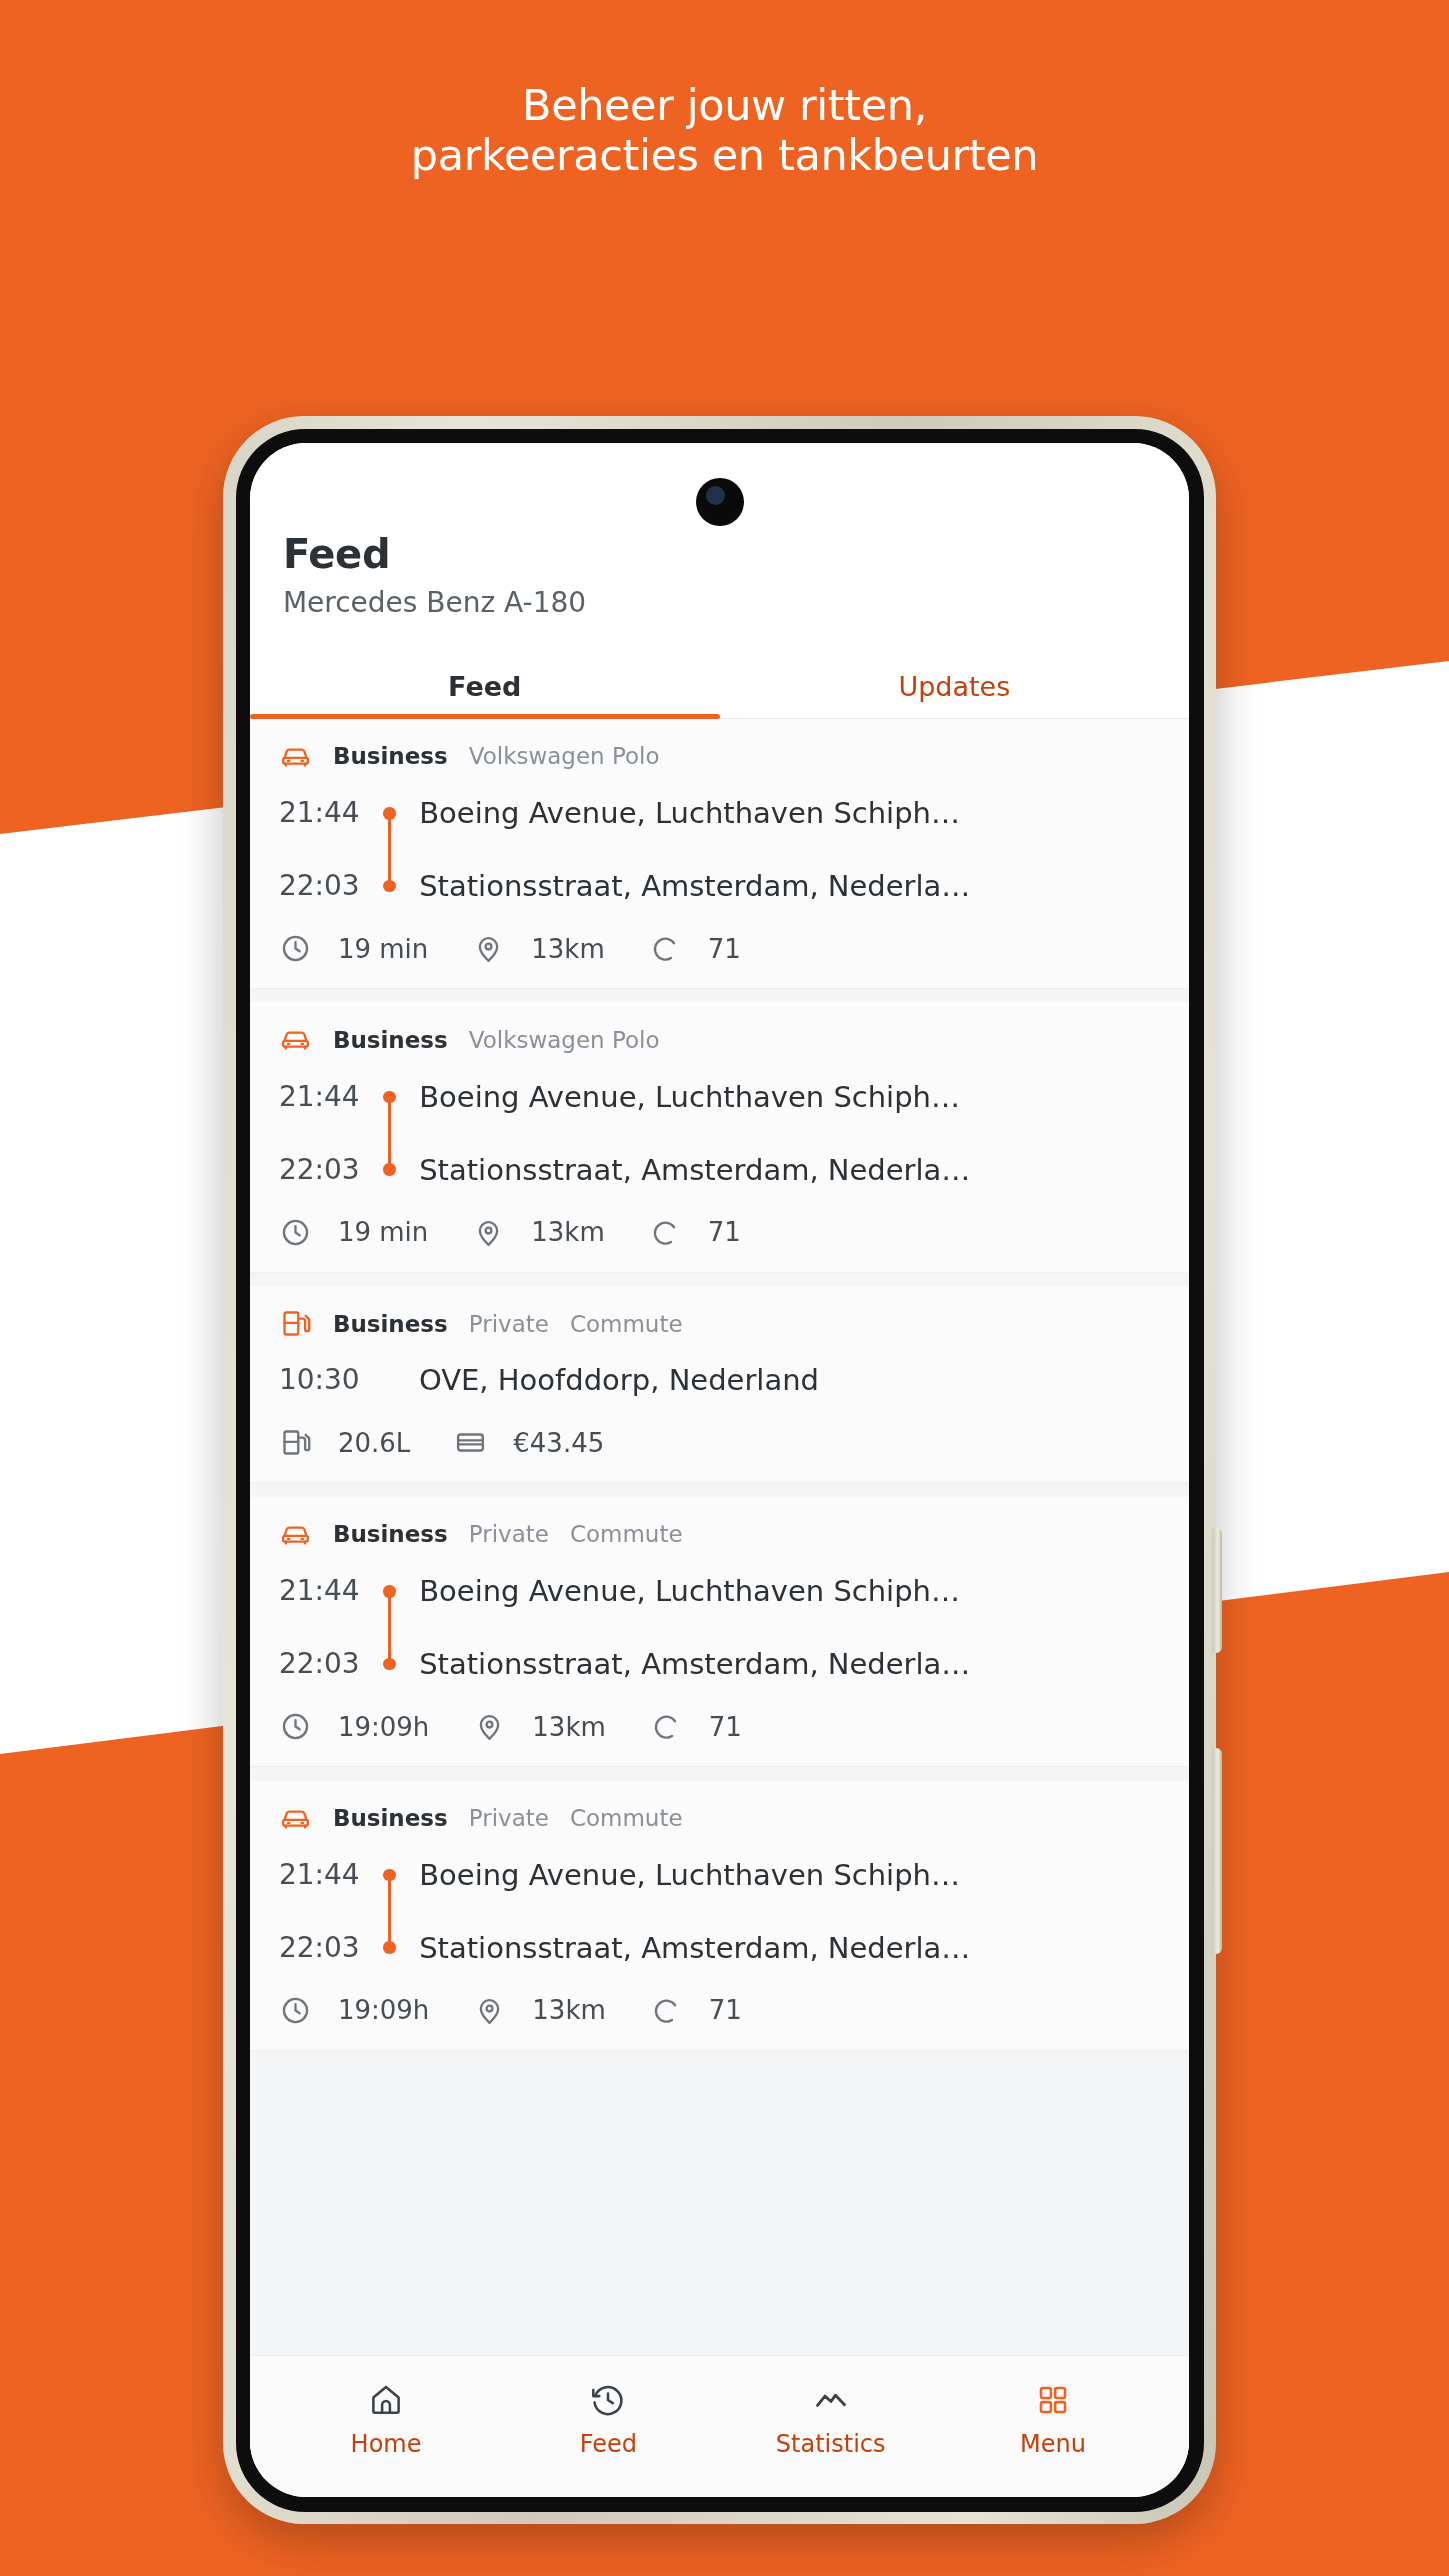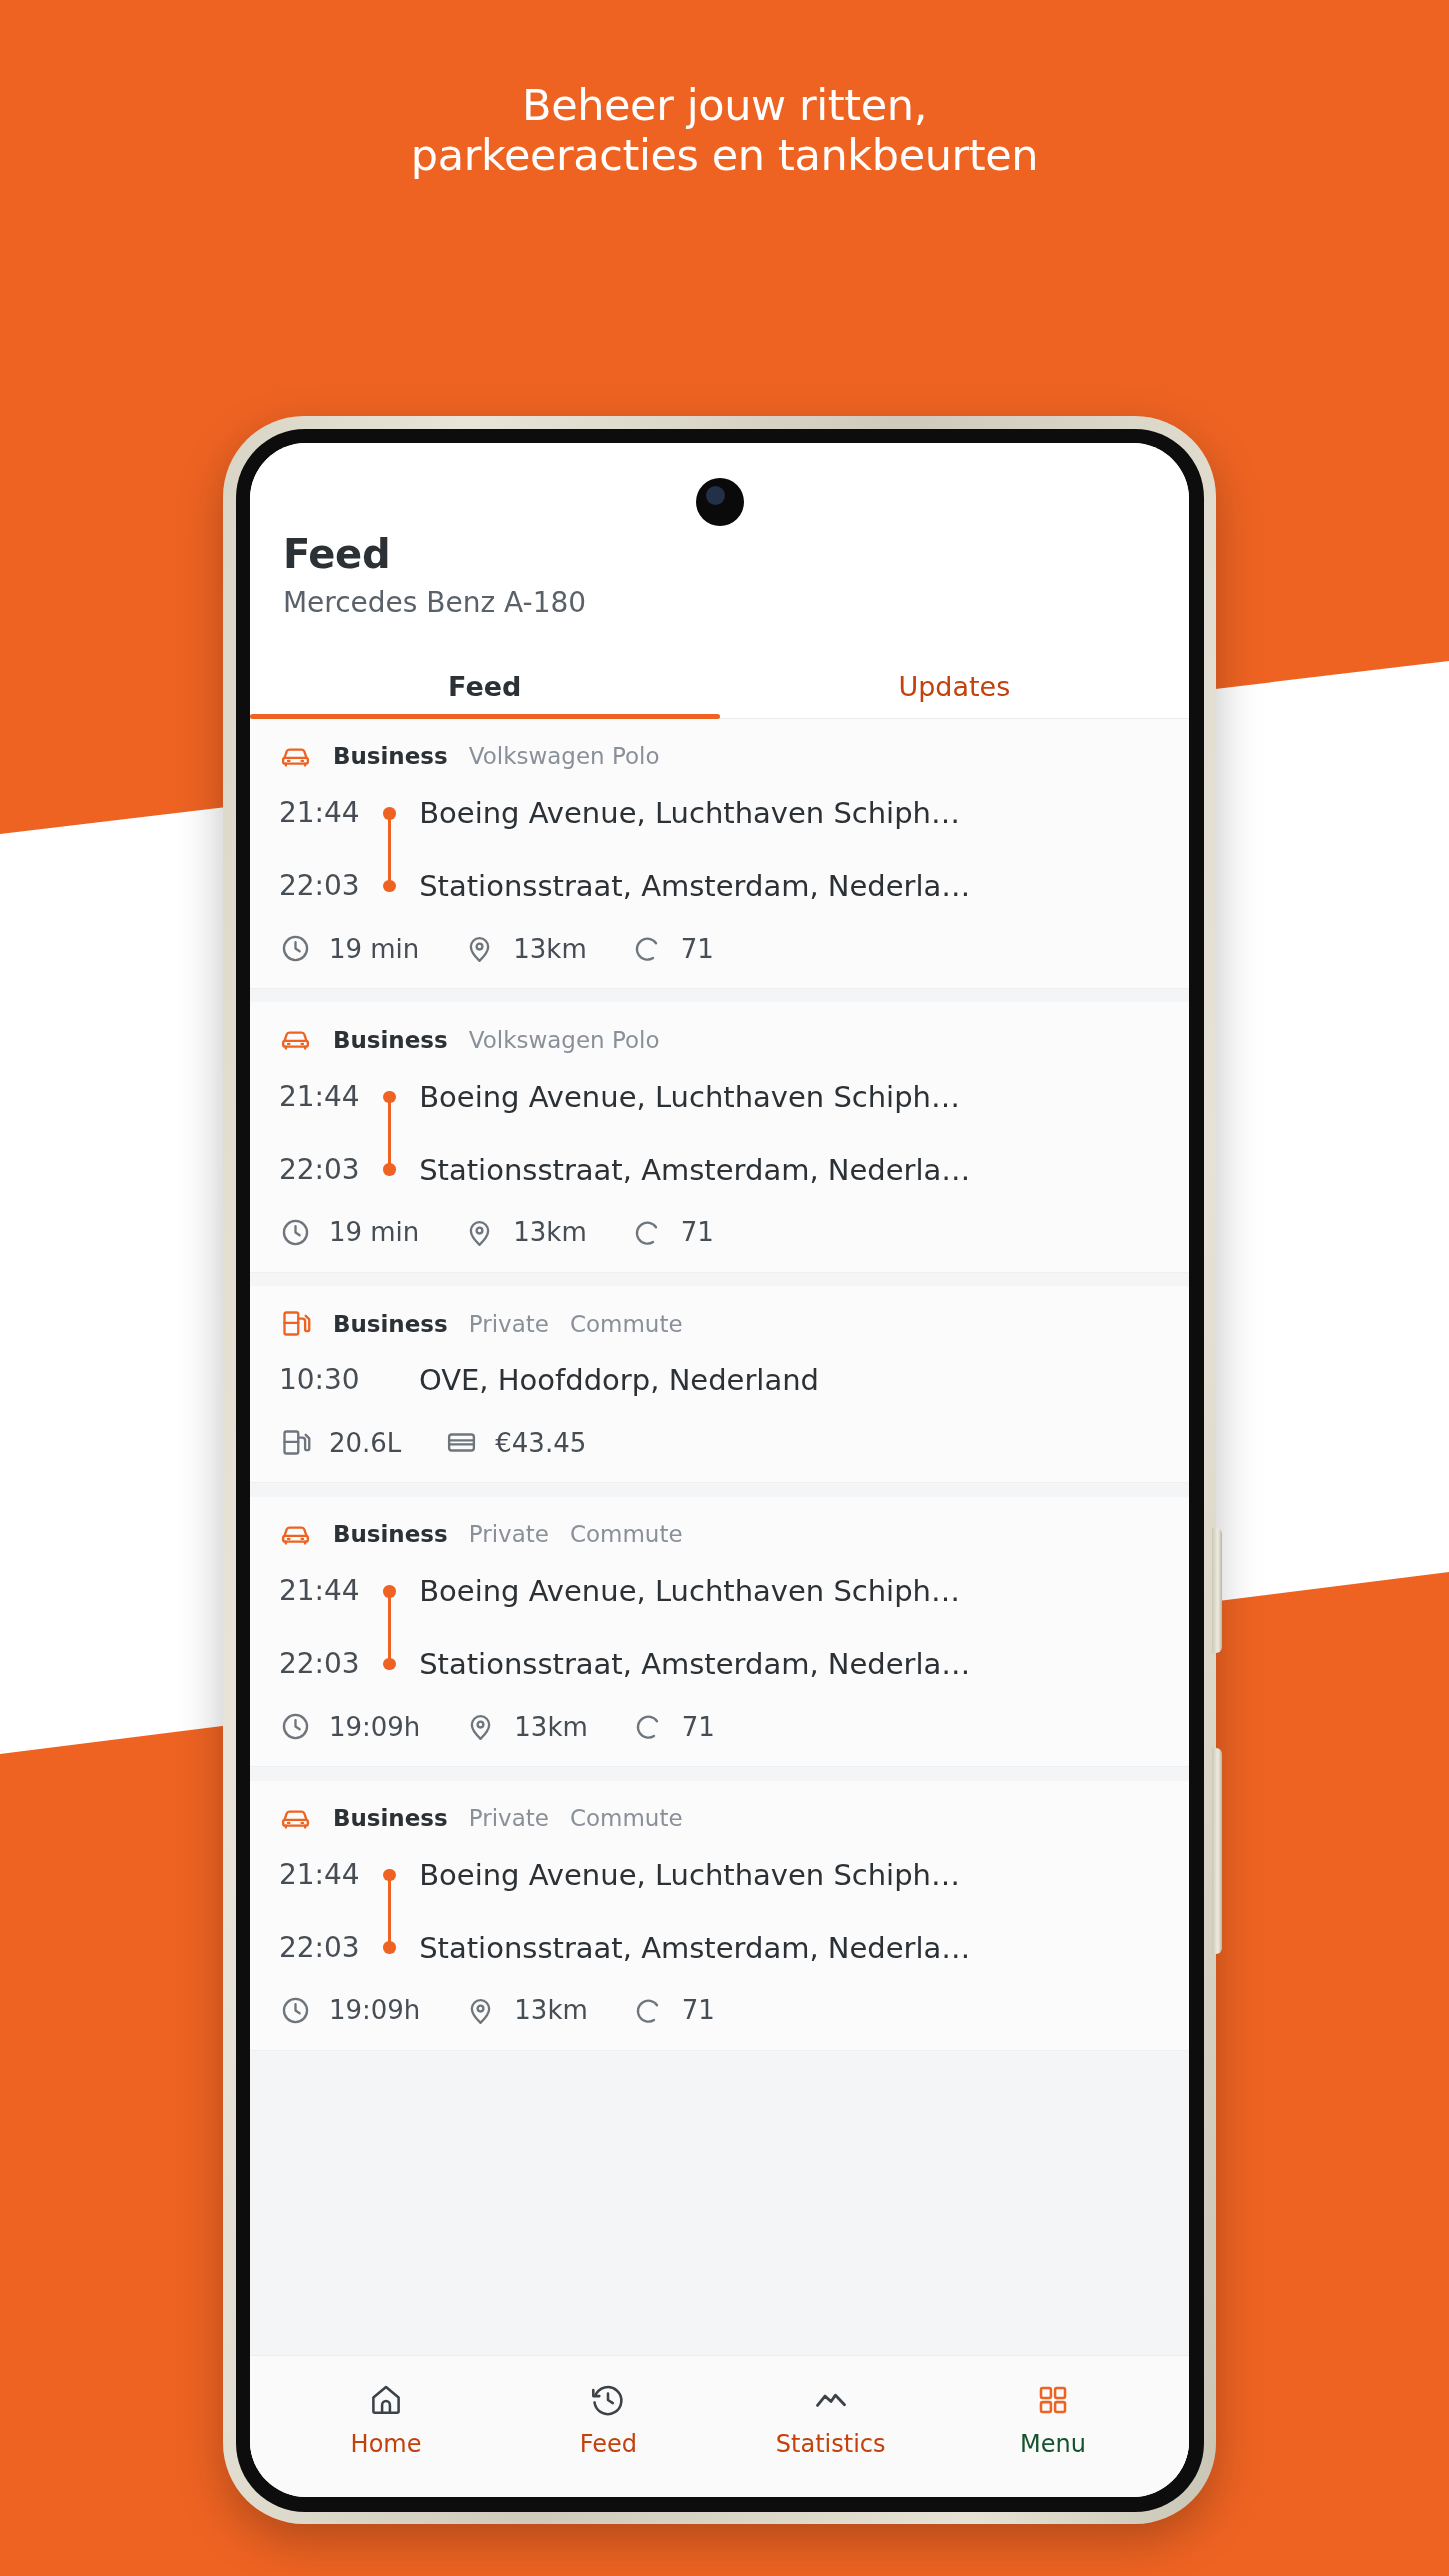--- a/index.html
+++ b/index.html
@@ -147,40 +147,40 @@
     font-family:"DejaVu Sans", sans-serif;
   }
   .addr + .addr { margin-top:23px; }
 
   
   .single { display:flex; margin-top:15.3px; align-items:center; }
   .single .addr { height:auto; line-height:1.2; padding-left:44px; }
 
   
   .stats { display:flex; align-items:center; gap:44px; margin-top:21px; }
-  .stat { display:flex; align-items:center; gap:17px; }
+  .stat { display:flex; align-items:center; gap:26px; }
   .stat-txt {
     font-size:26px; color:#474D54;
     font-family:"DejaVu Sans", sans-serif;
   }
 
   
   .bottomnav {
     position:absolute; left:0; right:0; bottom:0; height:142px;
     background:#FAFAFA; border-top:1px solid #EDEDED;
     display:flex; align-items:center; padding:0 25px 13.4px 25px;
   }
   .nav-item {
     flex:1; display:flex; flex-direction:column; align-items:center; gap:11.5px;
   }
   .nav-label {
     font-size:24px; color:#c2410c;
     font-family:"DejaVu Sans", sans-serif;
   }
-  .nav-item.active .nav-label { color:#14532d; }
+  .nav-item.active .nav-label { color:#c2410c; }
 </style>
 </head>
 <body>
 
 <div id="bg">
   <div class="band-orange-top"></div>
   <div class="band-orange-bottom"></div>
 </div>
 
 <div class="headline">

